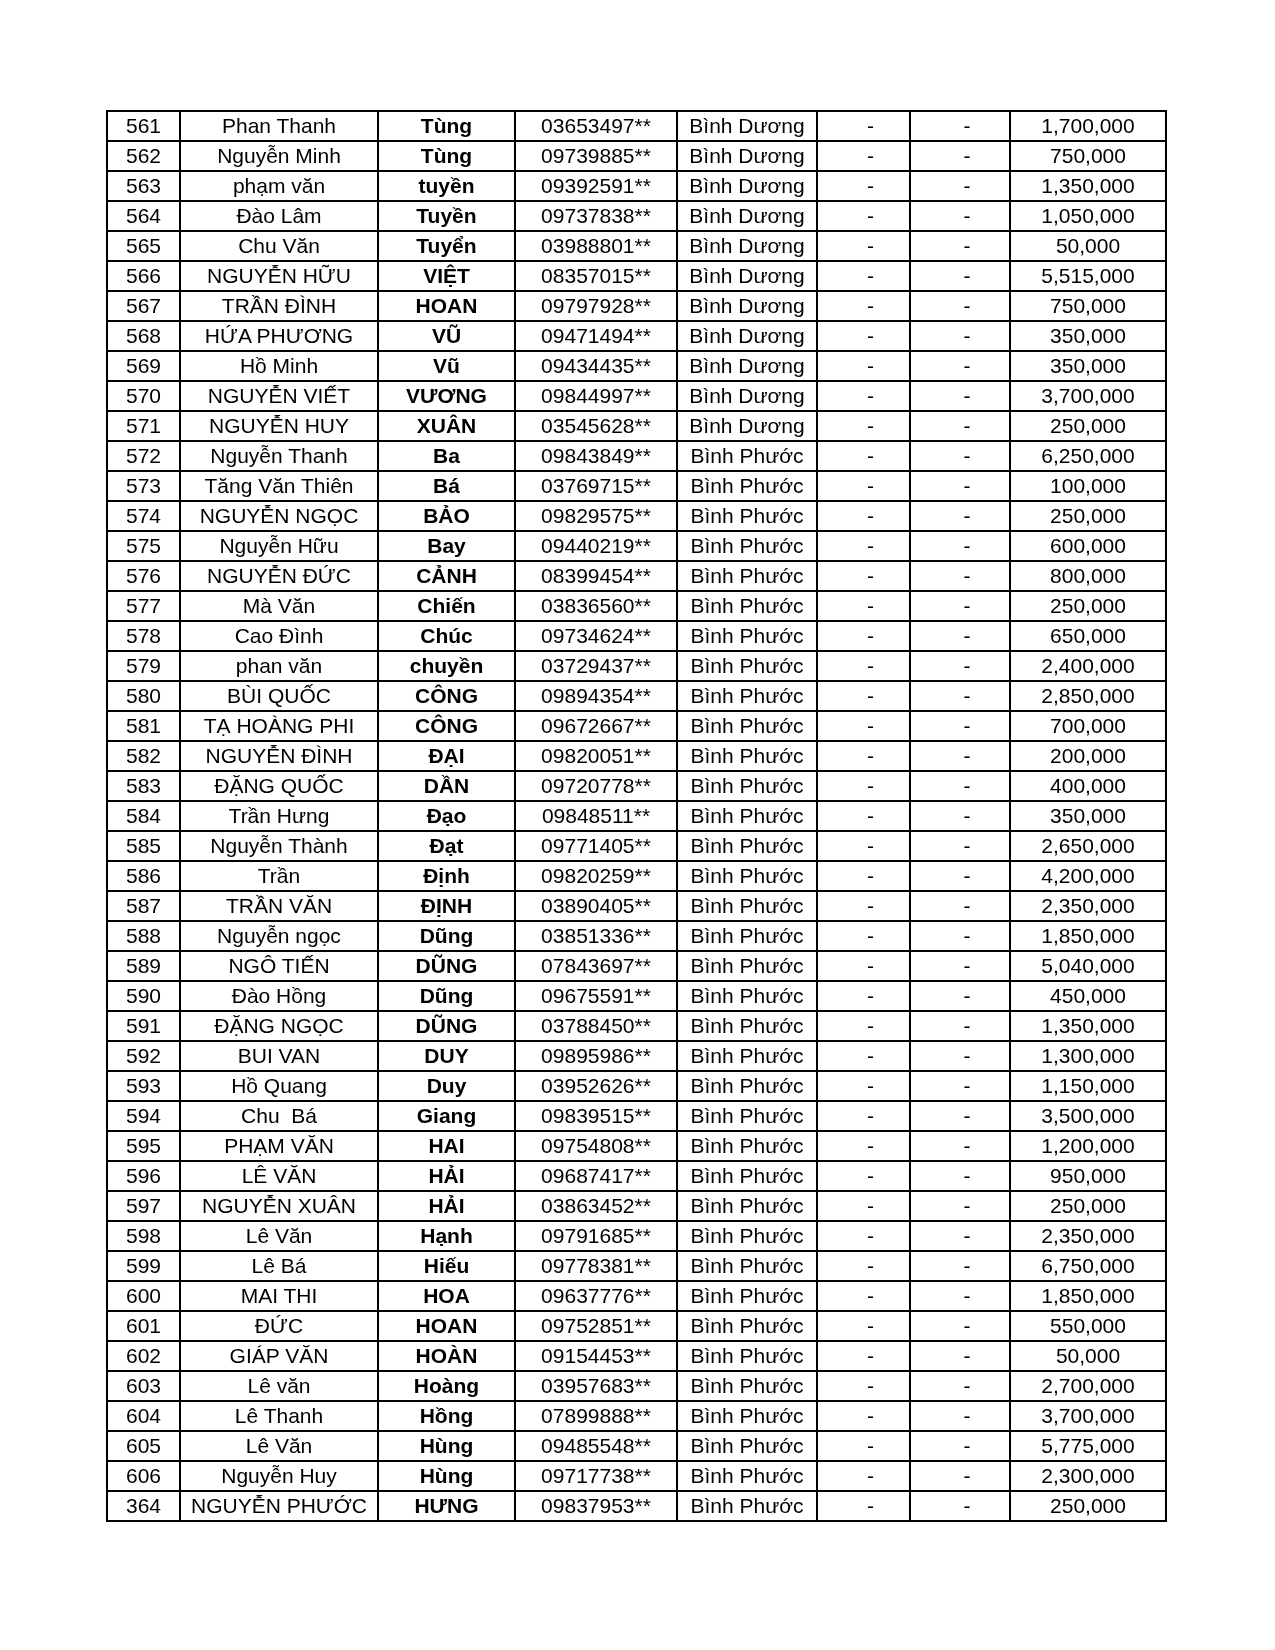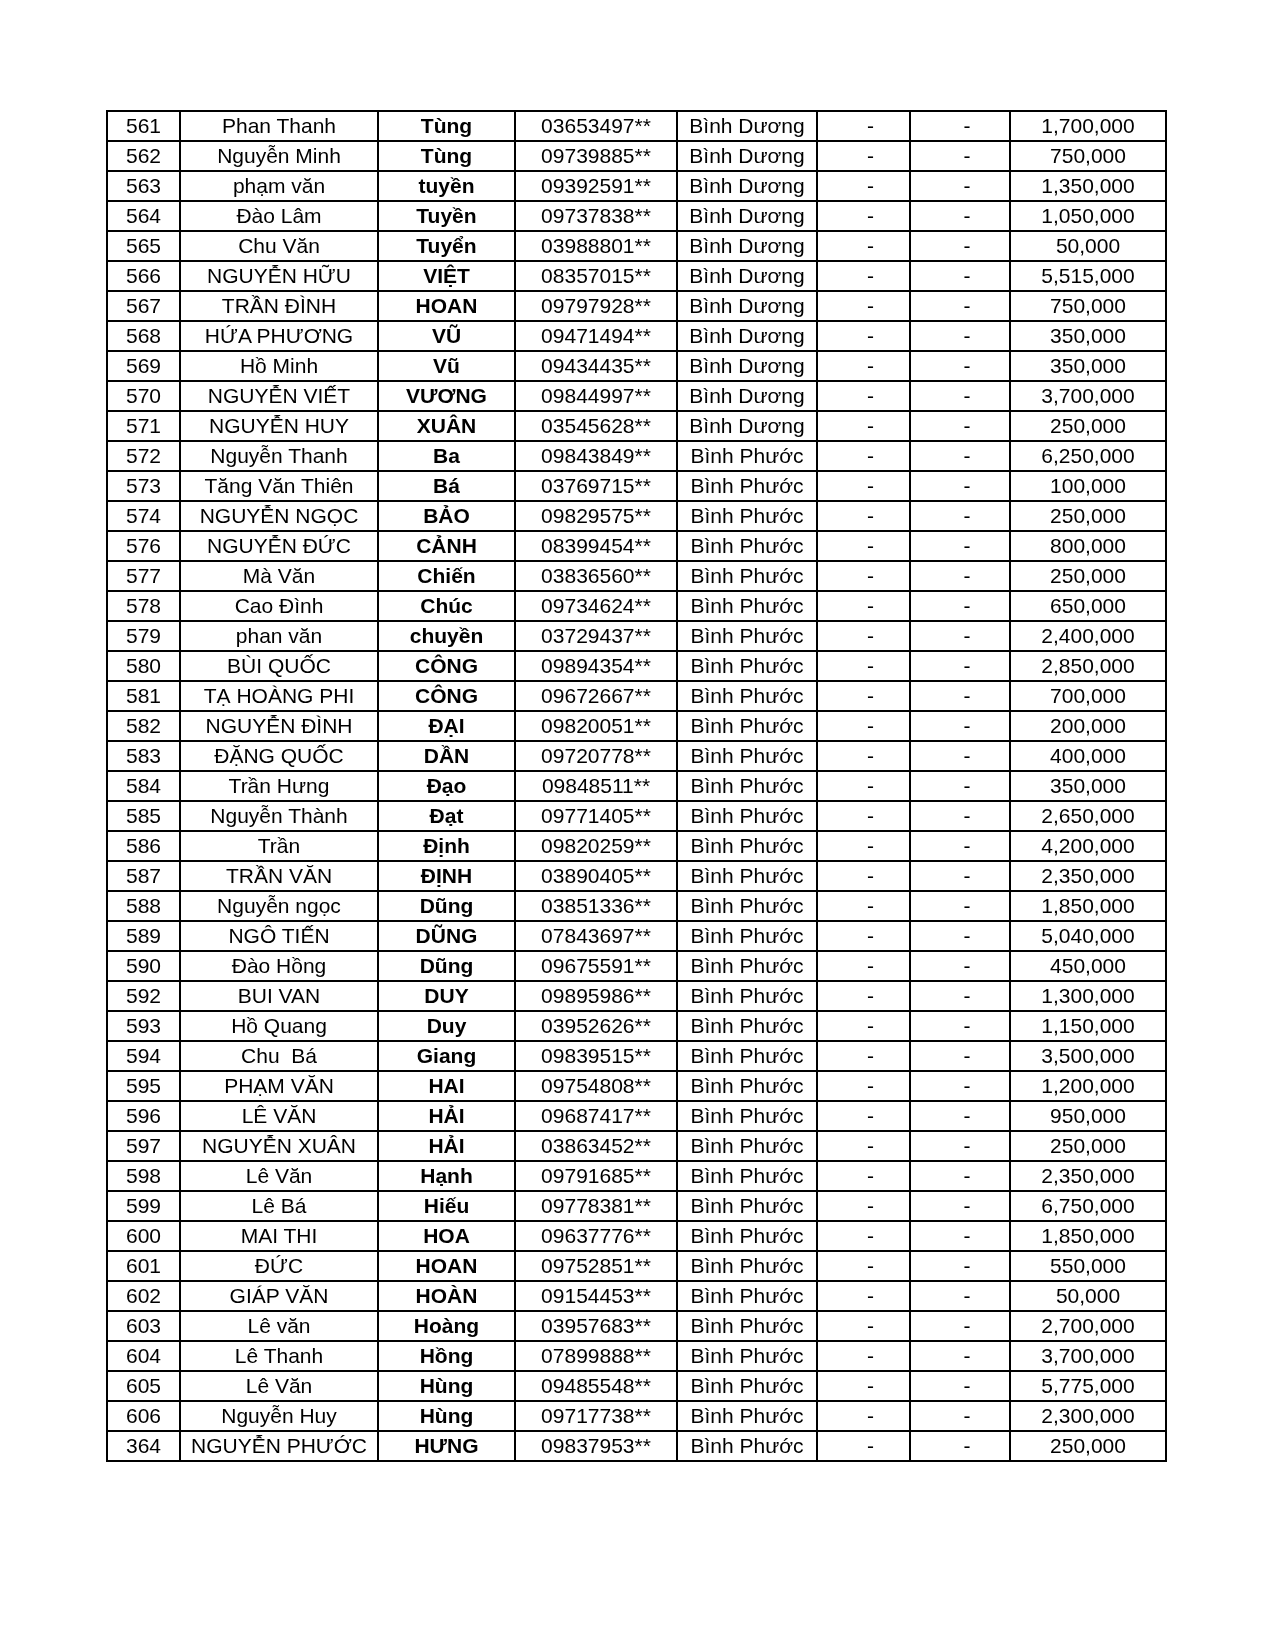--- a/index.html
+++ b/index.html
@@ -198,20 +198,30 @@
       <td class="c-no">574</td>
       <td class="c-first">NGUYỄN NGỌC</td>
       <td class="c-last">BẢO</td>
       <td class="c-phone">09829575**</td>
       <td class="c-prov">Bình Phước</td>
       <td class="c-dash">-</td>
       <td class="c-dash">-</td>
       <td class="c-amount">250,000</td>
     </tr>
         <tr>
+      <td class="c-no">575</td>
+      <td class="c-first">Nguyễn Hữu</td>
+      <td class="c-last">Bay</td>
+      <td class="c-phone">09440219**</td>
+      <td class="c-prov">Bình Phước</td>
+      <td class="c-dash">-</td>
+      <td class="c-dash">-</td>
+      <td class="c-amount">600,000</td>
+    </tr>
+        <tr>
       <td class="c-no">576</td>
       <td class="c-first">NGUYỄN ĐỨC</td>
       <td class="c-last">CẢNH</td>
       <td class="c-phone">08399454**</td>
       <td class="c-prov">Bình Phước</td>
       <td class="c-dash">-</td>
       <td class="c-dash">-</td>
       <td class="c-amount">800,000</td>
     </tr>
         <tr>
@@ -346,20 +356,30 @@
     </tr>
         <tr>
       <td class="c-no">590</td>
       <td class="c-first">Đào Hồng</td>
       <td class="c-last">Dũng</td>
       <td class="c-phone">09675591**</td>
       <td class="c-prov">Bình Phước</td>
       <td class="c-dash">-</td>
       <td class="c-dash">-</td>
       <td class="c-amount">450,000</td>
+    </tr>
+        <tr>
+      <td class="c-no">591</td>
+      <td class="c-first">ĐẶNG NGỌC</td>
+      <td class="c-last">DŨNG</td>
+      <td class="c-phone">03788450**</td>
+      <td class="c-prov">Bình Phước</td>
+      <td class="c-dash">-</td>
+      <td class="c-dash">-</td>
+      <td class="c-amount">1,350,000</td>
     </tr>
         <tr>
       <td class="c-no">592</td>
       <td class="c-first">BUI VAN</td>
       <td class="c-last">DUY</td>
       <td class="c-phone">09895986**</td>
       <td class="c-prov">Bình Phước</td>
       <td class="c-dash">-</td>
       <td class="c-dash">-</td>
       <td class="c-amount">1,300,000</td>

